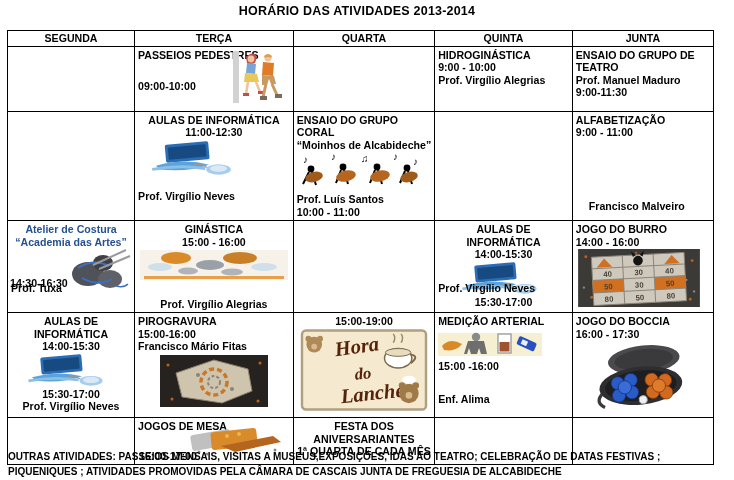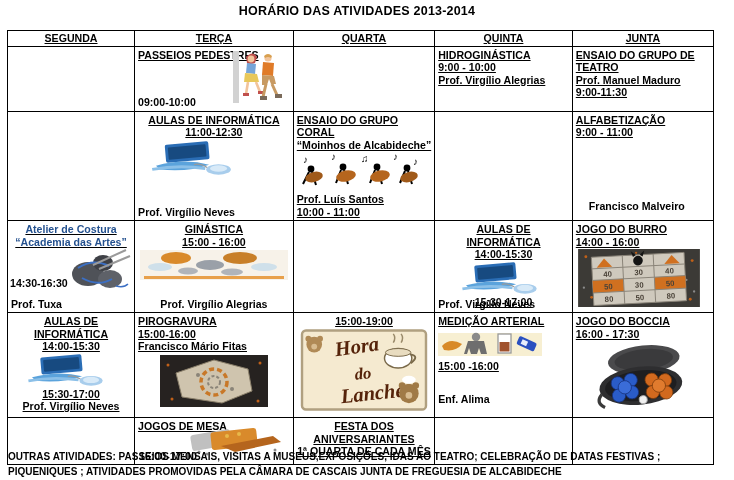--- a/index.html
+++ b/index.html
@@ -1,26 +1,26 @@
 <!DOCTYPE html>
 <html><head>
 <meta charset="utf-8">
 <style>
   html,body{margin:0;padding:0;background:#fff;}
   body{width:734px;height:480px;font-family:"Liberation Sans",sans-serif;font-weight:bold;color:#000;}
   .page{position:relative;width:714px;height:480px;overflow:hidden;background:#fff;}
   .doc-title{position:absolute;top:4px;left:0;width:100%;text-align:center;font-size:12.5px;letter-spacing:.2px;}
-  table.sched{position:absolute;left:7px;top:30px;border-collapse:collapse;table-layout:fixed;text-decoration:underline;}
+  table.sched{position:absolute;left:7px;top:30px;border-collapse:collapse;table-layout:fixed;}
   .sched th,.sched td{border:1.6px solid #000;vertical-align:top;padding:2px 3px;font-size:10.6px;line-height:1.18;overflow:hidden;}
   .sched th{text-align:center;height:12px;padding:1px 2px;}
   tr.r1 td{height:60px;} tr.r2 td{height:83px;} tr.r3 td{height:87px;margin-left:36px;} tr.r4 td{height:100px;} tr.r5 td{height:42px;}
   .c{text-align:center;} .rel{position:relative;} .abs{position:absolute;}
   .blue{color:#24518F;}
   .nowrap{white-space:nowrap;}
-  .bl{left:3px;bottom:2px;}
+  .bl{left:3px;bottom:18px;}
   .footer{position:absolute;left:8px;top:449px;width:720px;font-size:10px;line-height:1.5;}
   svg{display:block;}
   .imgbox{line-height:0;}
 </style>
 </head>
 <body>
 
 <div class="page">
 
   <div class="doc-title">HORÁRIO DAS ATIVIDADES 2013-2014</div>

